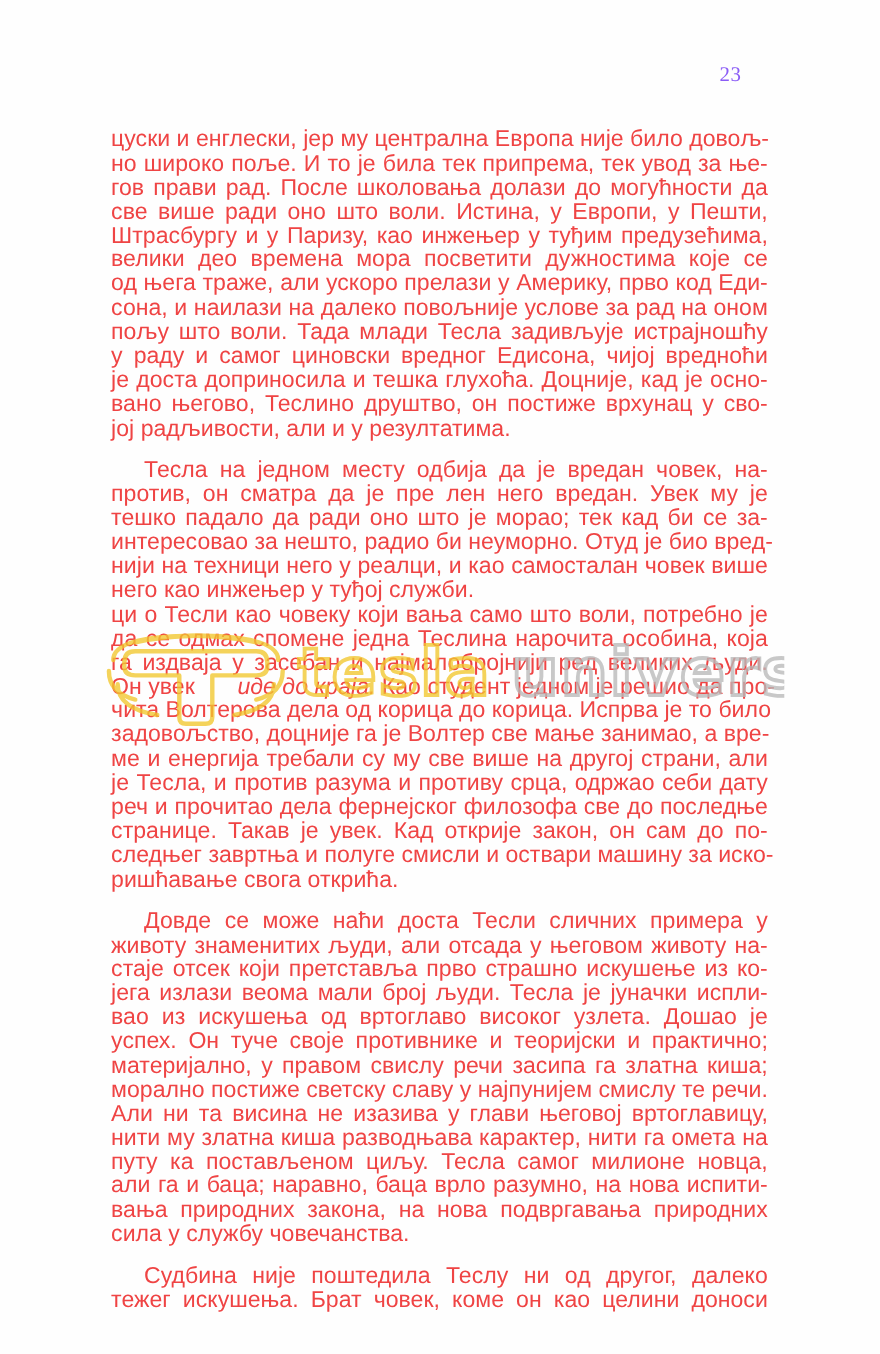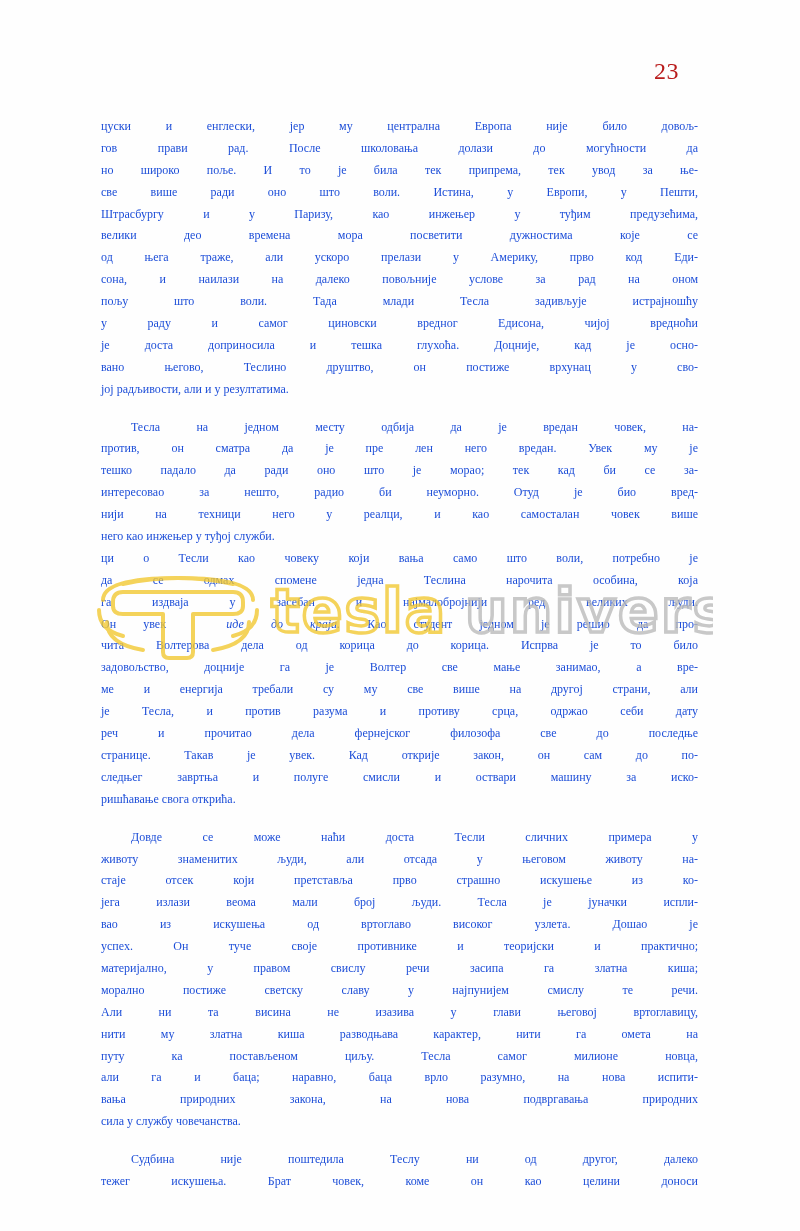--- a/index.html
+++ b/index.html
@@ -18,36 +18,36 @@
       position: absolute;
       left: 0; top: 0;
       width: 800px;
       height: 1231px;
     }
     .page-number {
       position: absolute;
       left: 654px;
       top: 58px;
       font-family: "Liberation Serif", "DejaVu Serif", serif;
-      font-size: 24px;
-      color: #b91c1c;
+      font-size: 19px;
+      color: #8b5cf6;
       letter-spacing: 0.5px;
     }
     .text-block {
       position: absolute;
       left: 101px;
       top: 116px;
       width: 597px;
     }
     .line {
       height: 21.9px;
       line-height: 21.9px;
-      font-family: Liberation Serif, serif;
-      font-size: 12px;
-      color: #1d4ed8;
+      font-family: Liberation Sans, sans-serif;
+      font-size: 21px;
+      color: #ef4444;
       white-space: nowrap;
       text-align: justify;
       text-align-last: justify;
       overflow: visible;
     }
     .line.last {
       text-align-last: left;
     }
     .line.indent {
       padding-left: 30px;
@@ -92,22 +92,22 @@
 </head>
 <body>
 
 <div class="page">
 
   <div class="page-number">23</div>
 
   <div class="text-block">
 
     <div class="line">цуски и енглески, јер му централна Европа није било довољ-</div>
+    <div class="line">но широко поље. И то је била тек припрема, тек увод за ње-</div>
     <div class="line">гов прави рад. После школовања долази до могућности да</div>
-    <div class="line">но широко поље. И то је била тек припрема, тек увод за ње-</div>
     <div class="line">све више ради оно што воли. Истина, у Европи, у Пешти,</div>
     <div class="line">Штрасбургу и у Паризу, као инжењер у туђим предузећима,</div>
     <div class="line">велики део времена мора посветити дужностима које се</div>
     <div class="line">од њега траже, али ускоро прелази у Америку, прво код Еди-</div>
     <div class="line">сона, и наилази на далеко повољније услове за рад на оном</div>
     <div class="line">пољу што воли. Тада млади Тесла задивљује истрајношћу</div>
     <div class="line">у раду и самог циновски вредног Едисона, чијој вредноћи</div>
     <div class="line">је доста доприносила и тешка глухоћа. Доцније, кад је осно-</div>
     <div class="line">вано његово, Теслино друштво, он постиже врхунац у сво-</div>
     <div class="line last">јој радљивости, али и у резултатима.</div>

